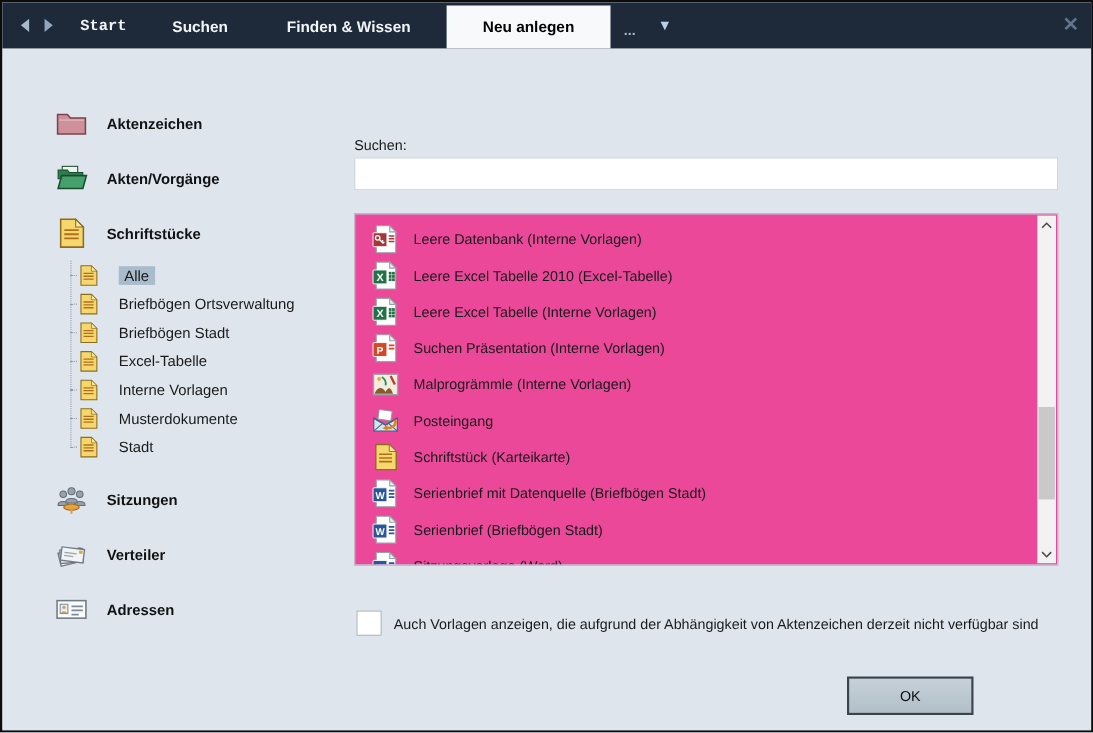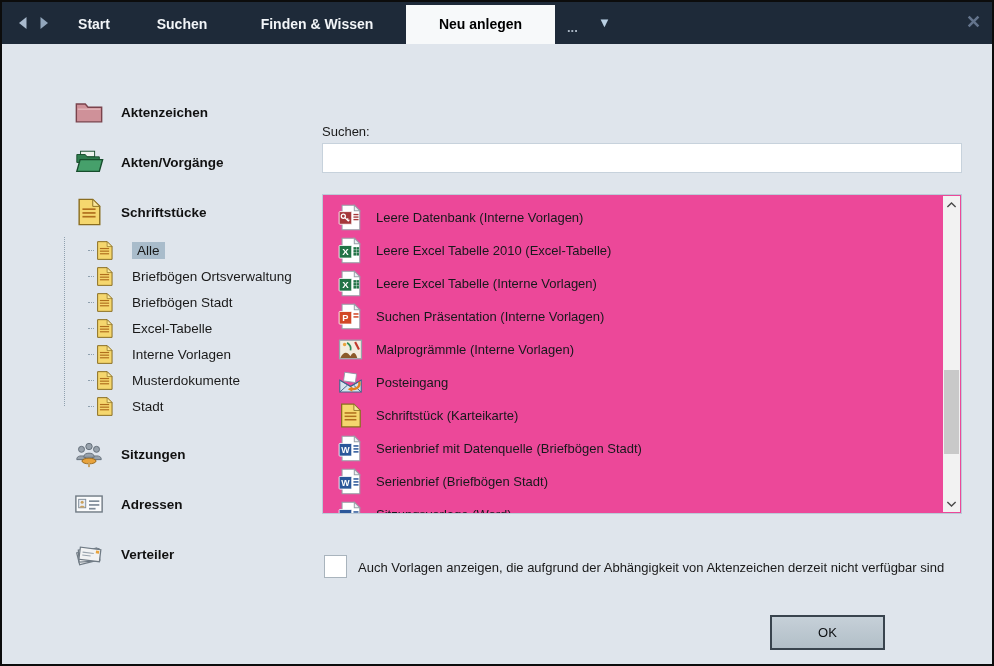--- a/index.html
+++ b/index.html
@@ -8,26 +8,26 @@
     border:2px solid #0c0c0c;background:#dfe5ec;overflow:hidden;
     font-family:"Liberation Sans",sans-serif;
   }
   
   .topbar{position:absolute;left:0;top:0;right:0;height:42px;background:#1e2a39;}
   .navarrows{position:absolute;left:13px;top:13px;display:flex;gap:3px;}
   .navarrows .ic{width:17px;height:16px;display:block;}
   .tab{position:absolute;top:3px;height:39px;line-height:39px;text-align:center;
        color:#f2f5f8;font-weight:bold;font-size:14px;cursor:default;}
   .tab.active{background:#f7f9fa;color:#000;}
-  .t0{left:52px;width:80px;} .t1{left:138px;width:84px;} .t2{left:232px;width:166px;} .t3{left:404px;width:149px;}
+  .t0{left:52px;width:80px;font-family:Liberation Mono, monospace;} .t1{left:138px;width:84px;} .t2{left:232px;width:166px;} .t3{left:404px;width:149px;}
   .overflow{position:absolute;left:565px;top:0;height:42px;line-height:52px;color:#aab6c4;font-size:13px;font-weight:bold;}
   .dropdown{position:absolute;left:596px;top:13px;color:#b9cfe3;font-size:13px;}
   .close{position:absolute;right:11px;top:9px;color:#64748c;font-size:18px;font-weight:bold;line-height:22px;}
   
-  .sidebar{position:absolute;left:0;top:42px;width:320px;bottom:0;padding-top:43px;box-sizing:border-box;padding-left:24px;}
+  .sidebar{position:absolute;left:0;top:42px;width:320px;bottom:0;padding-top:43px;box-sizing:border-box;}
   .srow{height:50px;display:flex;align-items:center;position:relative;}
   .srow .ic{margin-left:48px;width:30px;height:30px;flex:0 0 30px;}
   .srow .lbl{margin-left:17px;font-weight:bold;font-size:13.5px;color:#111;white-space:nowrap;}
   .srow.sub{height:26px;}
   .srow.sub .ic{margin-left:68px;width:21px;height:21px;flex:0 0 21px;}
   .srow.sub .lbl{font-weight:normal;font-size:13.5px;color:#1a1a1a;}
   .srow.sub .lbl.sel{background:#a9bccb;padding:1px 5px;}
   .srow.gap{margin-top:10px;}
   .ic svg{width:100%;height:100%;display:block;}
   .tree-vline{position:absolute;left:62px;top:193px;height:169px;border-left:1px dotted #8fa0ae;}
@@ -240,48 +240,48 @@
             </g>
             <ellipse cx="16" cy="23.5" rx="7.5" ry="3" fill="#e8a33d" stroke="#9a6616"></ellipse>
             <rect x="15" y="25" width="2" height="5" fill="#caa15e"></rect>
           </svg>
         </span>
         <span class="lbl">Sitzungen</span>
       </div>
       <div class="srow">
         <span class="ic">
           <svg viewBox="0 0 32 32">
+            <g fill="#f2f3f4" stroke="#6f7a84" stroke-width="1.3">
+              <rect x="4" y="12" width="22" height="13" transform="rotate(-14 15 18)"></rect>
+              <rect x="5" y="11" width="22" height="13" transform="rotate(-4 16 17)"></rect>
+              <rect x="6" y="10" width="22" height="13" transform="rotate(7 17 16)"></rect>
+            </g>
+            <g transform="rotate(7 17 16)">
+              <path d="M9 15 h12 M9 18 h9" stroke="#9aa4ae" stroke-width="1.2"></path>
+              <rect x="23" y="11.5" width="3.5" height="3" fill="#e8a33d"></rect>
+            </g>
+          </svg>
+        </span>
+        <span class="lbl">Verteiler</span>
+      </div>
+      <div class="srow">
+        <span class="ic">
+          <svg viewBox="0 0 32 32">
             <rect x="2" y="7.5" width="28" height="17" fill="#fafbfc" stroke="#6f7a84" stroke-width="1.5"></rect>
             <rect x="5" y="11" width="7.5" height="9" fill="#e8edf4" stroke="#7e8b98"></rect>
             <circle cx="8.7" cy="14" r="1.6" fill="#caa15e"></circle>
             <path d="M6 19.8 c0-2.6 5.5-2.6 5.5 0 Z" fill="#caa15e"></path>
             <g stroke="#7e8b98" stroke-width="1.8">
               <path d="M16 13 h11"></path>
               <path d="M16 17 h11"></path>
               <path d="M16 21 h7"></path>
             </g>
           </svg>
         </span>
         <span class="lbl">Adressen</span>
-      </div>
-      <div class="srow">
-        <span class="ic">
-          <svg viewBox="0 0 32 32">
-            <g fill="#f2f3f4" stroke="#6f7a84" stroke-width="1.3">
-              <rect x="4" y="12" width="22" height="13" transform="rotate(-14 15 18)"></rect>
-              <rect x="5" y="11" width="22" height="13" transform="rotate(-4 16 17)"></rect>
-              <rect x="6" y="10" width="22" height="13" transform="rotate(7 17 16)"></rect>
-            </g>
-            <g transform="rotate(7 17 16)">
-              <path d="M9 15 h12 M9 18 h9" stroke="#9aa4ae" stroke-width="1.2"></path>
-              <rect x="23" y="11.5" width="3.5" height="3" fill="#e8a33d"></rect>
-            </g>
-          </svg>
-        </span>
-        <span class="lbl">Verteiler</span>
       </div>
     </div>
 
   <div class="main">
     <div class="search-label">Suchen:</div>
     <input class="search-input" type="text" value="" style="">
     <div class="listbox">
       <div class="list-inner" id="list-inner">
           <div class="lrow">
             <span class="ic">

